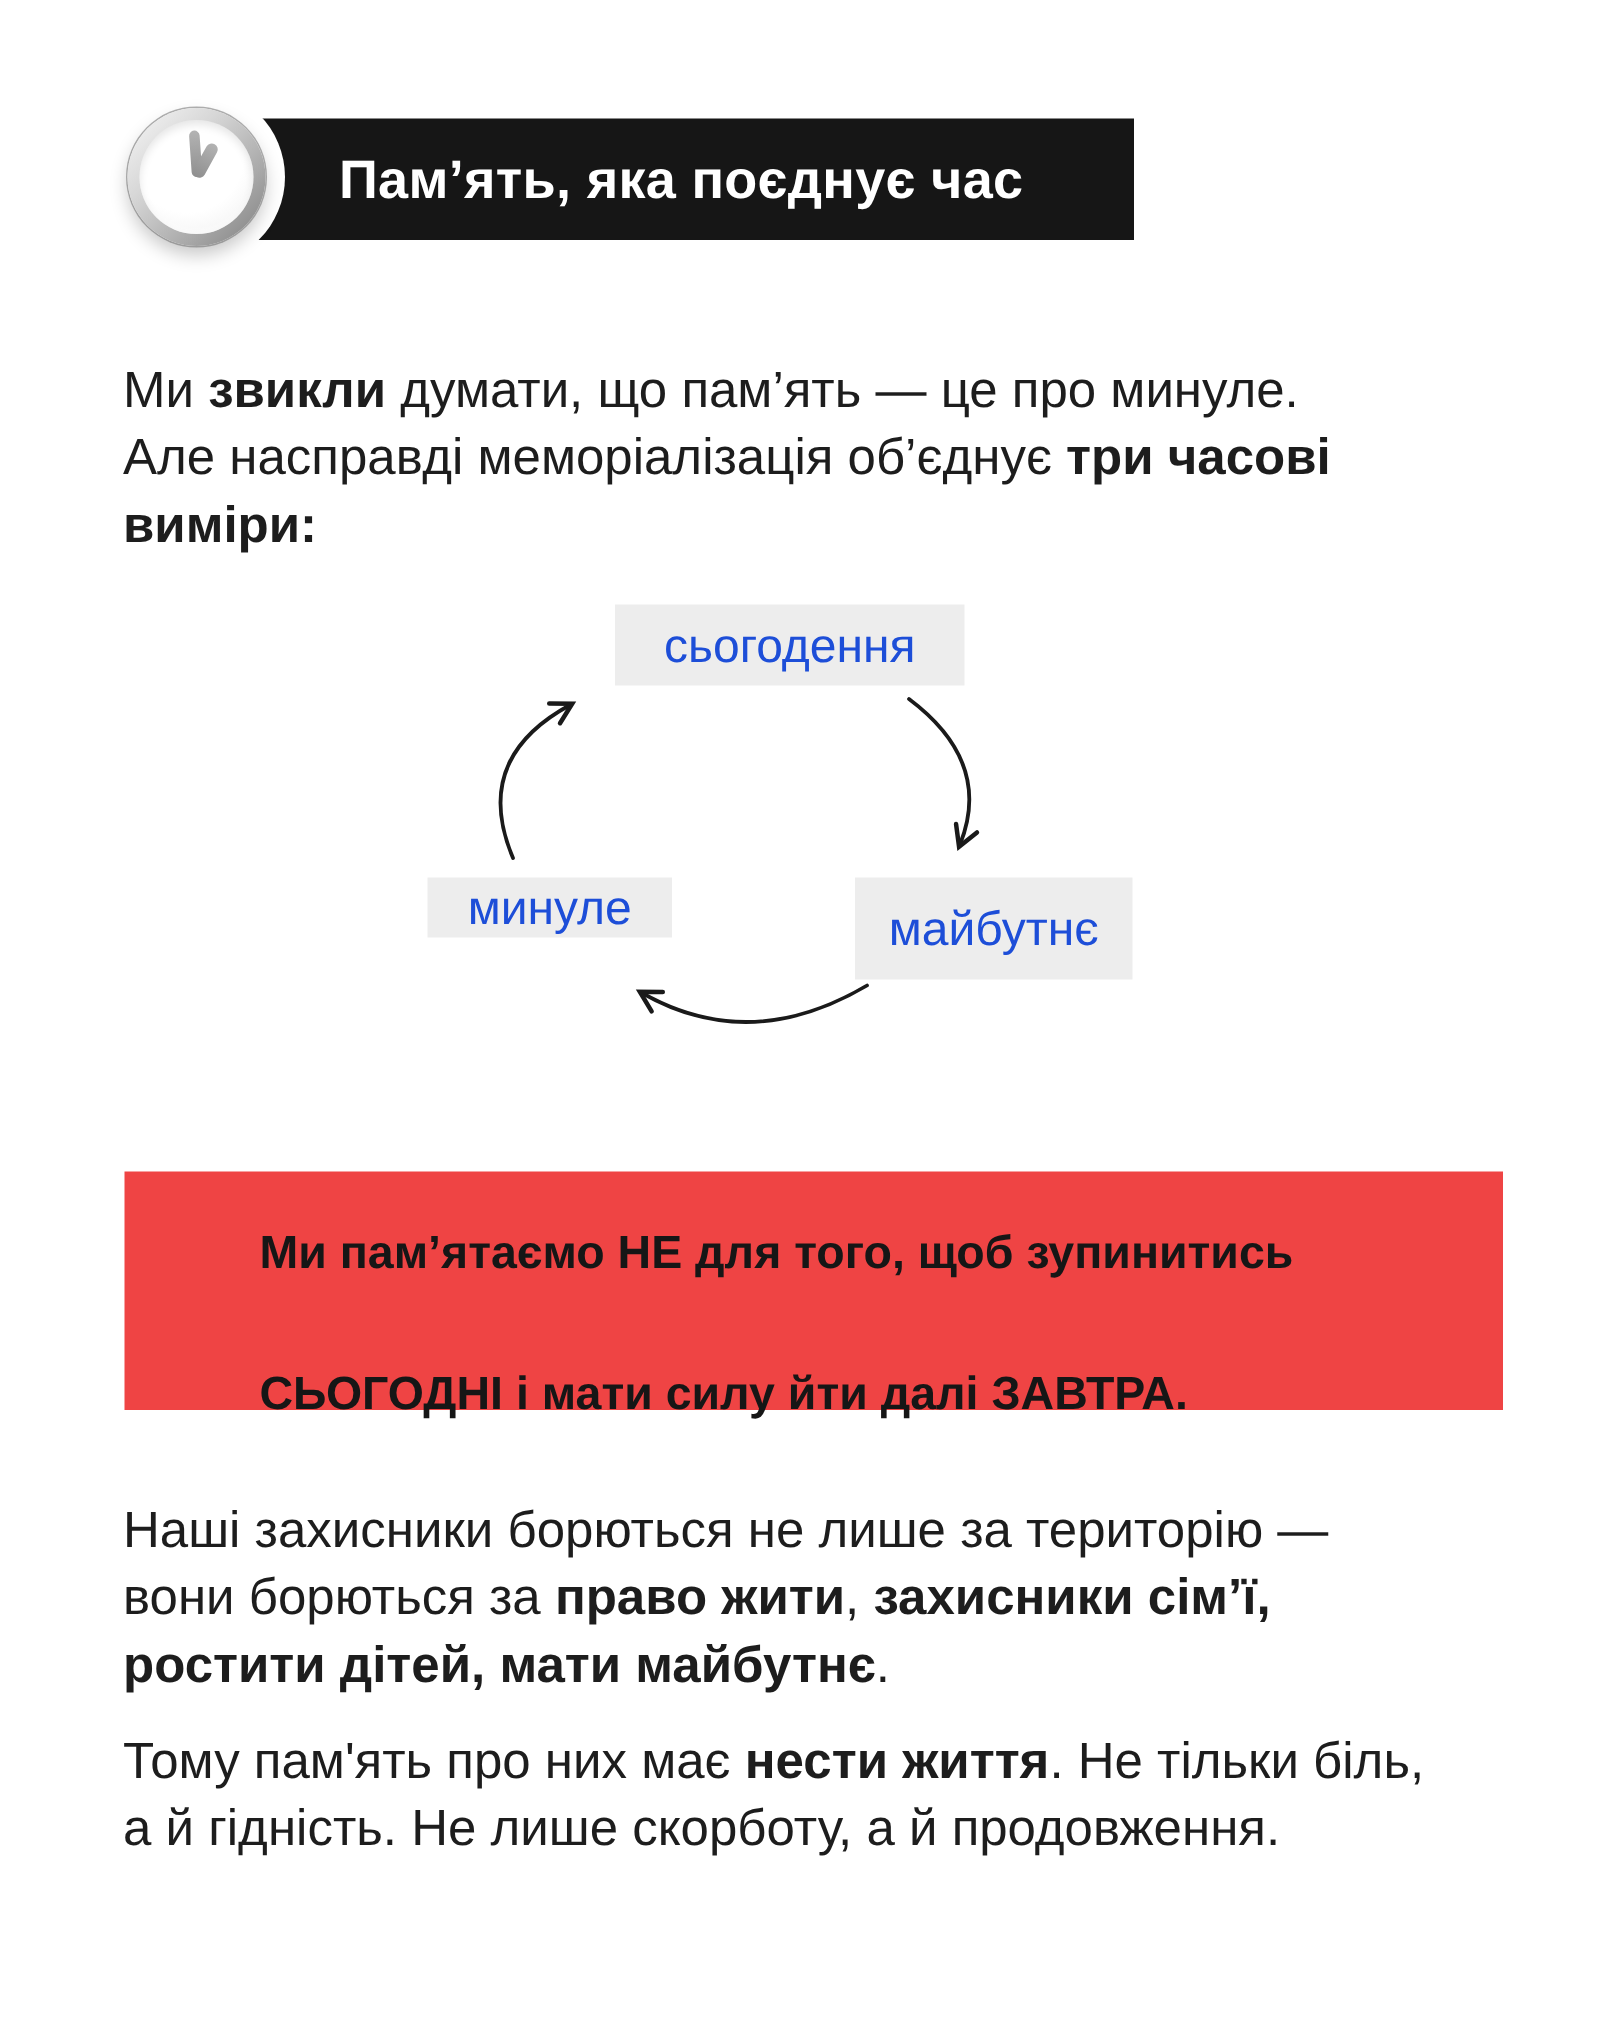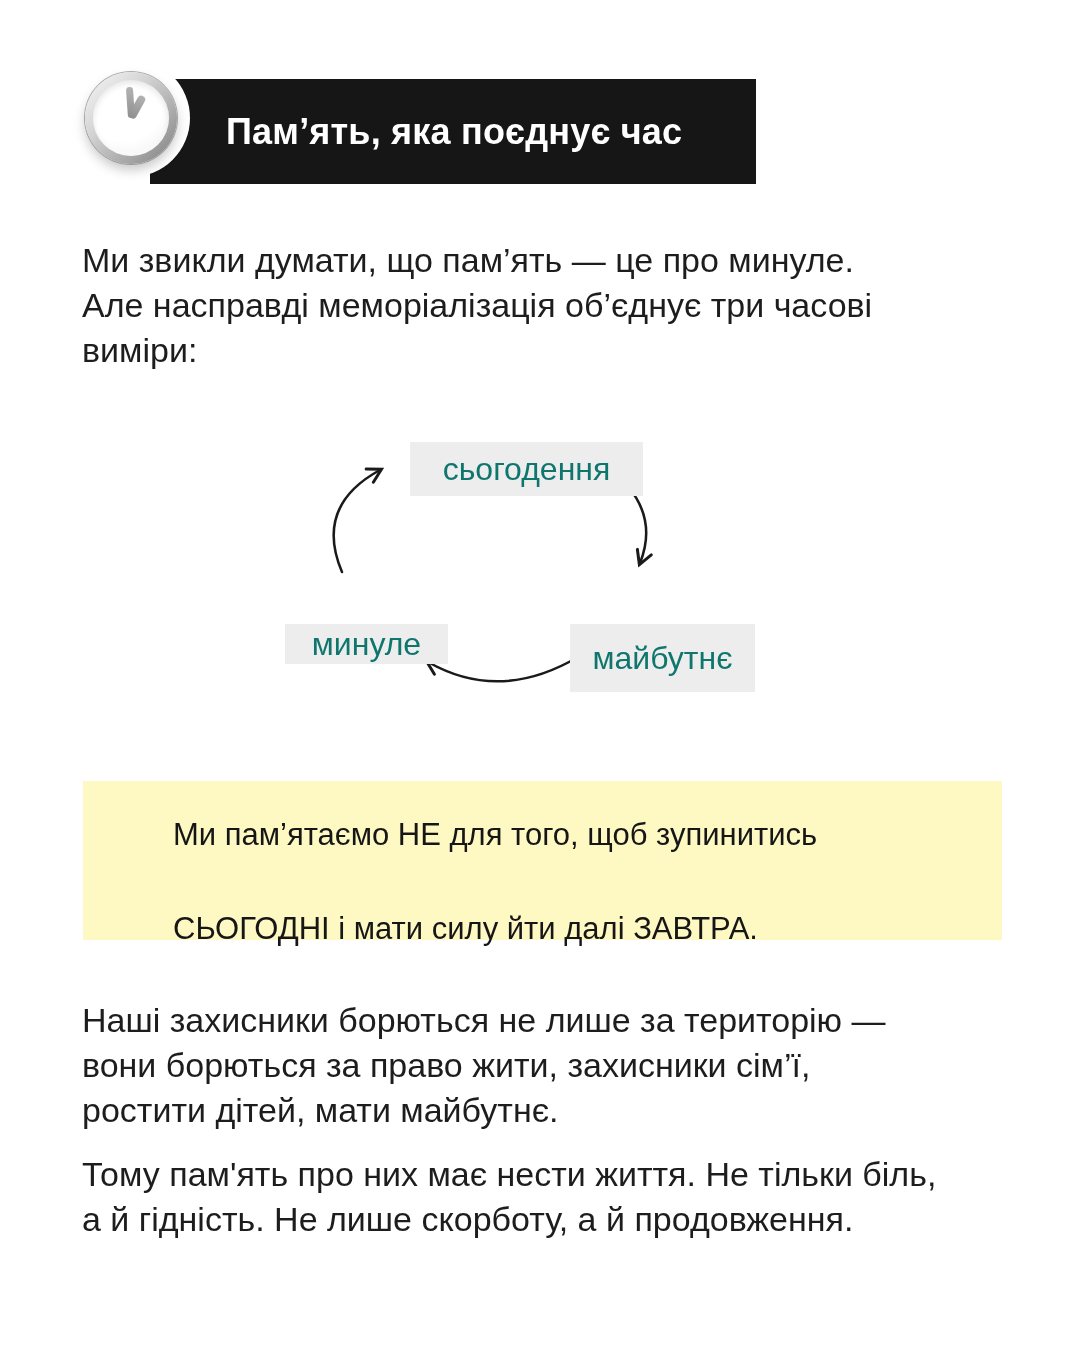--- a/index.html
+++ b/index.html
@@ -4,26 +4,26 @@
 <style>
   html,body { margin:0; padding:0; }
   body {
     width:1080px; height:1350px;
     background:#ffffff;
     font-family:"Liberation Sans", sans-serif;
     color:#1d1d1d;
     position:relative;
     overflow:hidden;
   }
-  b { font-weight:400; }
+  b { font-weight:700; }
 
   
   .banner {
     position:absolute; left:150px; top:79px;
-    width:606px; height:105px;
+    width:606px; height:81px;
     background:#161616;
     display:flex; align-items:center;
     z-index:1;
   }
   .banner-title {
     padding-left:76px;
     color:#ffffff;
     font-size:36px; font-weight:700;
     letter-spacing:0.2px;
     white-space:nowrap;
@@ -63,32 +63,32 @@
   }
   .para-intro     { top:238px; }
   .para-defenders { top:998px; }
   .para-memory    { top:1152px; }
 
   
   .diagram-node {
     position:absolute;
     background:#ededed;
     display:flex; align-items:center; justify-content:center;
-    font-size:32px; color:#0f766e;margin-top:39px;
+    font-size:32px; color:#1d4ed8;
   }
   .node-present { left:410px; top:403px; width:233px; height:54px; }
   .node-past    { left:285px; top:585px; width:163px; height:40px; }
   .node-future  { left:570px; top:585px; width:185px; height:68px; }
   .arrows-svg { position:absolute; left:0; top:0; z-index:0; }
 
   
   .quote-box {
     position:absolute; left:83px; top:781px;
     width:919px; height:159px;
-    background:#fef9c3;
+    background:#ef4444;
     box-sizing:border-box;
     padding:30px 40px 0 90px;
     font-size:31px; font-weight:700; line-height:47px;
     color:#161616;
   }
 </style>
 </head>
 <body>
 
 <div class="banner">

